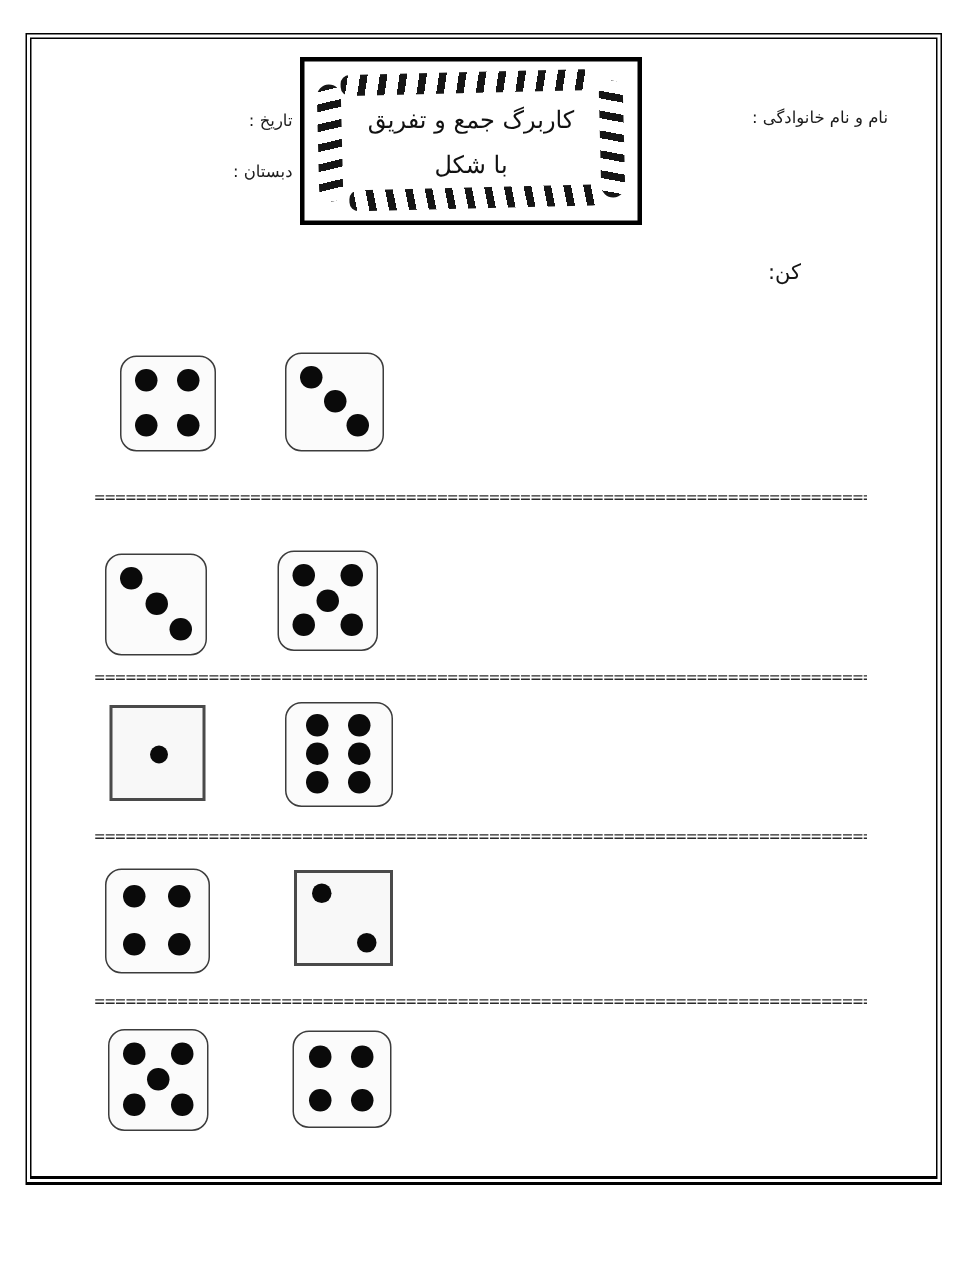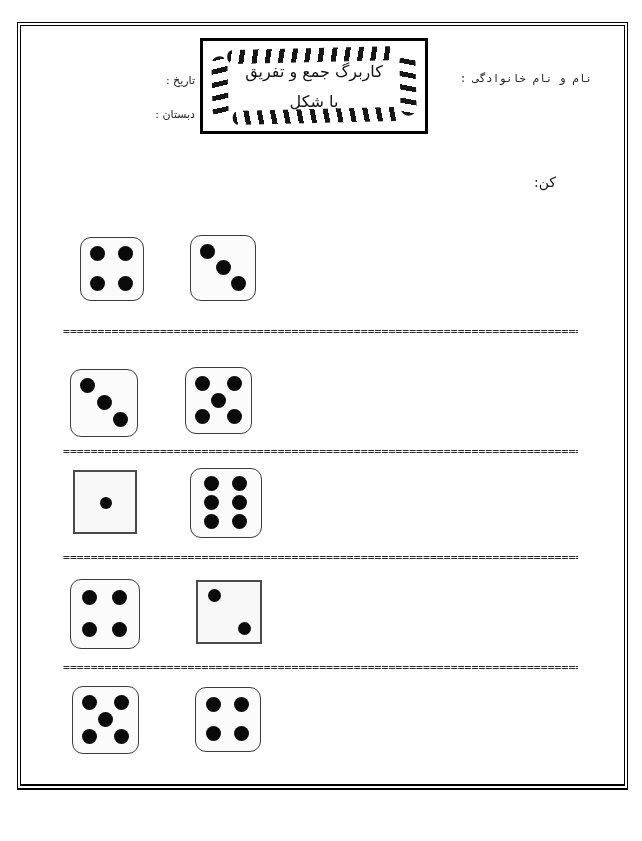--- a/index.html
+++ b/index.html
@@ -18,21 +18,21 @@
     position:absolute;
     left:17px; top:22px;
     width:611px; height:768px;
     border:4px double #000;
     border-bottom:6px double #000;
   }
   
   .title-box {
     position:absolute;
     left:200px; top:38px;
-    width:228px; height:96px;
+    width:228px; height:112px;
     border:3px solid #000;
     background:#fff;
     z-index:2;
     text-align:center;
   }
   .stripes-ring {
     position:absolute; inset:3px;
     transform:rotate(-1.4deg);
   }
   .stripe { position:absolute; }
@@ -64,32 +64,32 @@
     background:transparent;
   }
   .title-line { font-size:16px; color:#111; white-space:nowrap; }
   
   .hdr-label {
     position:absolute;
     font-size:11px;
     direction:rtl;
     white-space:nowrap;
   }
-  .lbl-name   { top:72px;  right:50px;font-family:Liberation Mono, monospace;  }
+  .lbl-name   { top:72px;  right:50px;  }
   .lbl-date   { top:74px;  right:447px; }
   .lbl-school { top:108px; right:447px;margin-left:20px; }
   
   .instruction {
     position:absolute;
     left:35px; top:171px; width:575px;
     direction:rtl; text-align:right;
     font-size:14px; line-height:22px;
     color:#151515;
   }
-  .instruction .line2 { margin-right:54px; }
+  .instruction .line2 { margin-right:76px; }
   
   .die {
     position:absolute;
     background:#fbfbfb;
   }
   .die.rounded { border:1.5px solid #3c3c3c; border-radius:11px; }
   .die.square  { border:2px   solid #4a4a4a; border-radius:0;
                  background:#f8f8f8; }
   .pip {
     position:absolute;

